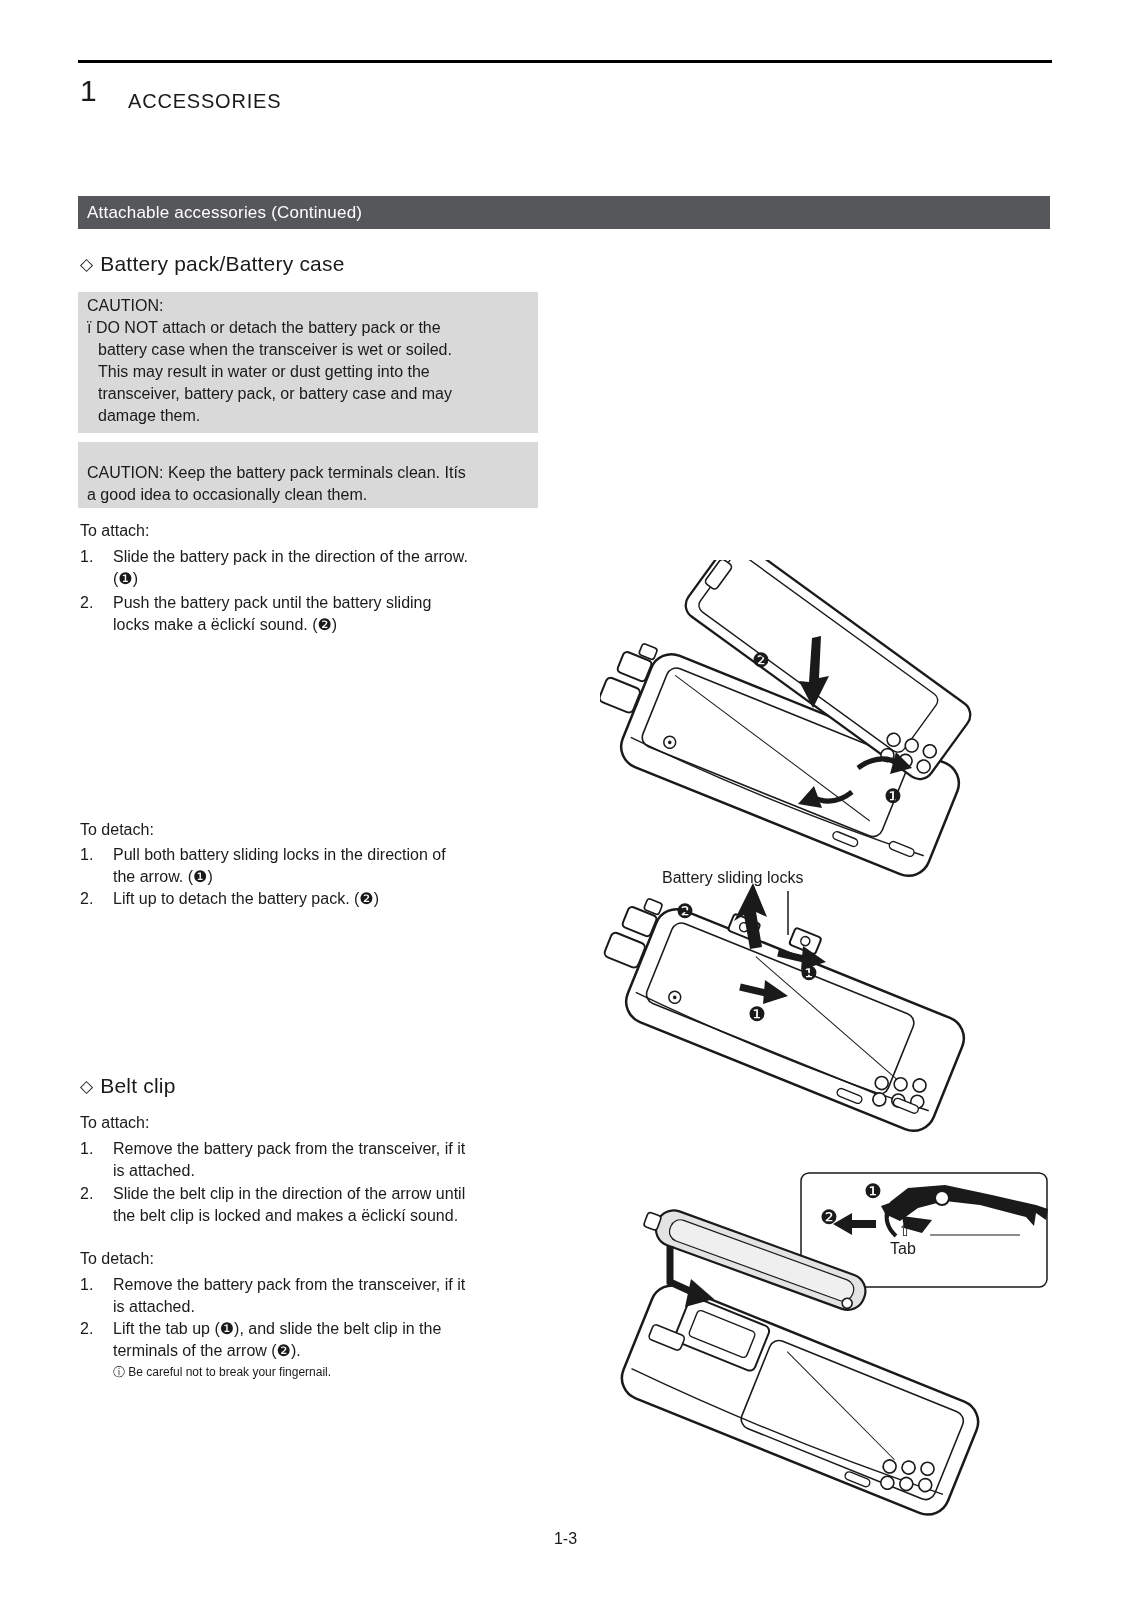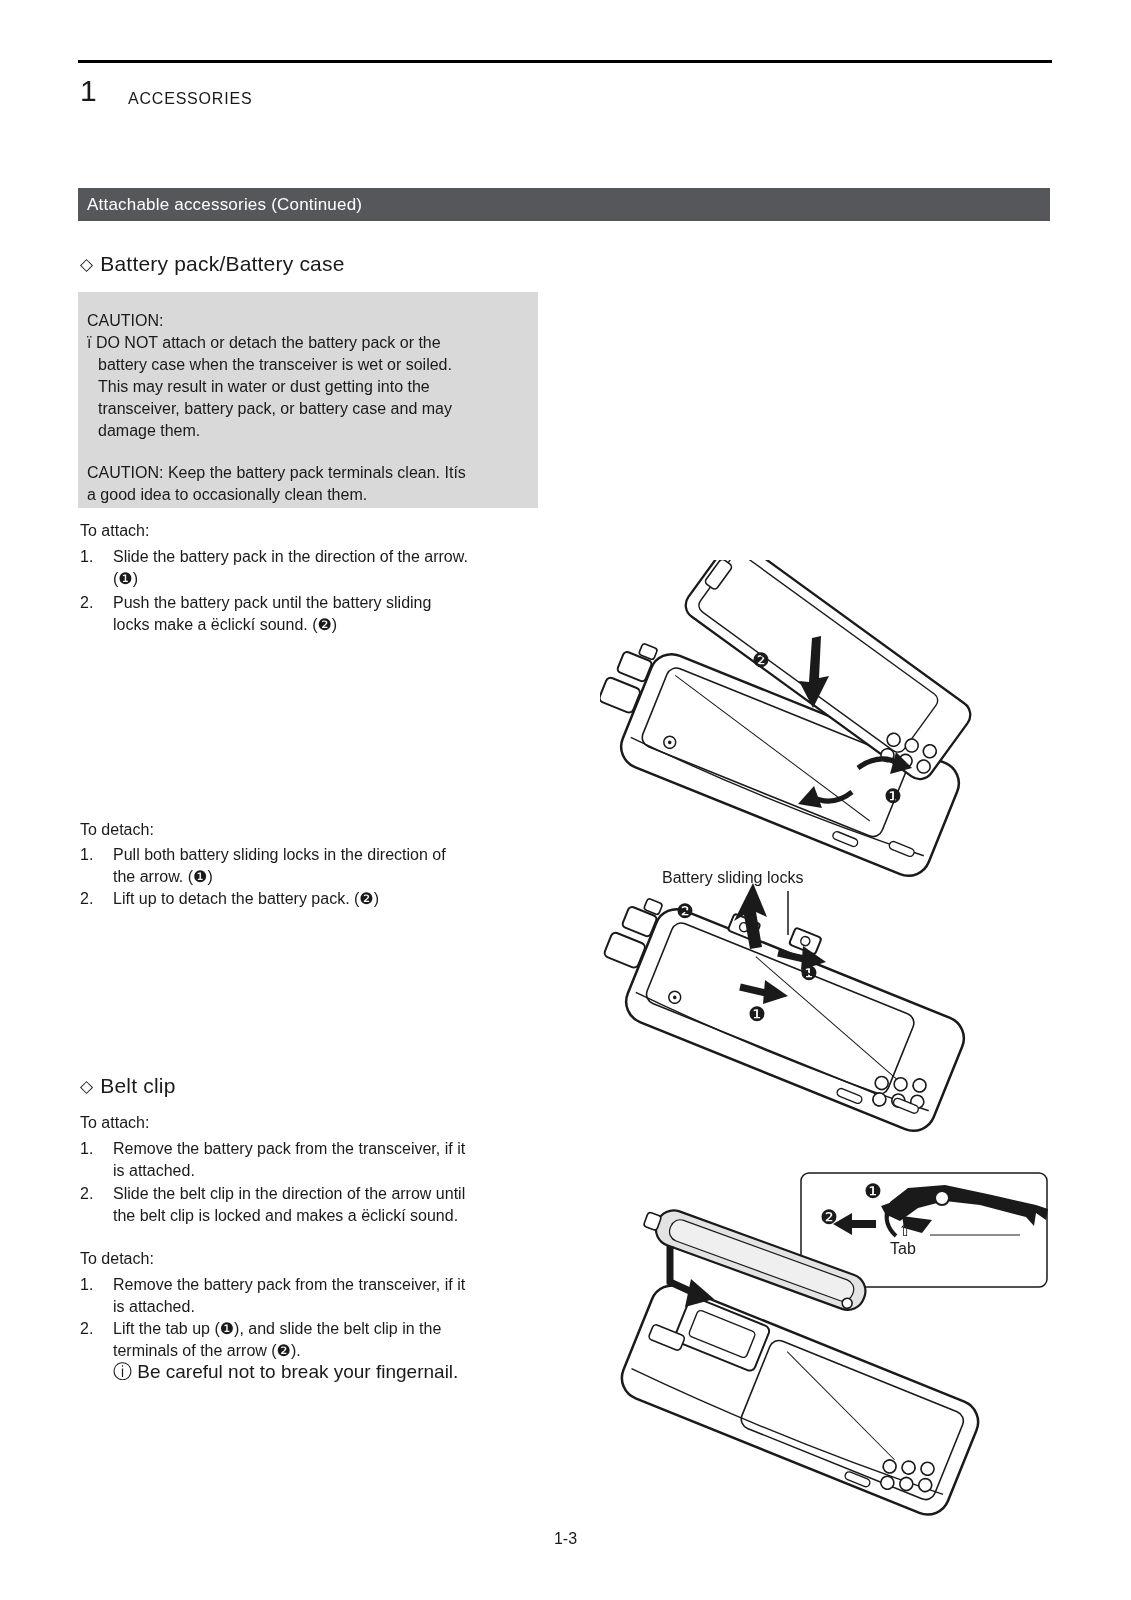--- a/index.html
+++ b/index.html
@@ -1,49 +1,49 @@
 <!DOCTYPE html>
 <html><head>
 <meta charset="utf-8">
 <style>
   html,body{margin:0;padding:0;background:#ffffff;}
   .page{position:relative;width:1131px;height:1600px;background:#fff;
         font-family:"Liberation Sans", sans-serif;color:#1a1a1a;overflow:hidden;}
   .abs{position:absolute;}
   .rule{background:#000;}
   .chapter-num{font-size:30px;line-height:30px;}
-  .chapter-title{font-size:16px;letter-spacing:0.8px;}
+  .chapter-title{font-size:20px;letter-spacing:0.8px;}
   .banner{background:#56575A;color:#fff;font-size:17px;line-height:33px;
           padding-left:9px;letter-spacing:0.2px;}
   .sec-heading{font-size:21px;letter-spacing:0.2px;white-space:nowrap;}
   .sec-heading .dia{font-size:17px;margin-right:7px;position:relative;top:-1px;}
   .caution{background:#D9D9D9;font-size:16px;line-height:22px;}
-  .caution-inner{padding:18px 9px 6px 9px;}
+  .caution-inner{padding:3px 9px 6px 9px;}
   .pre{white-space:pre-line;}
   .hang{padding-left:11px;text-indent:-11px;}
   .label{font-size:16px;line-height:22px;}
   .step{display:flex;font-size:16px;line-height:22px;}
   .step .num{width:33px;flex:0 0 33px;}
-  .note{font-size:19px;line-height:20px;}
+  .note{font-size:12px;line-height:20px;}
   .fig-label{font-size:16px;white-space:nowrap;}
   .marker{font-size:20px;line-height:20px;}
   .uparrow{font-size:17px;line-height:17px;}
   .footer{font-size:16px;text-align:center;width:1131px;}
   svg{display:block;}
 </style>
 </head>
 <body>
 
 <div class="page">
 
   <div class="abs rule" style="left:78px;top:60px;width:974px;height:3px;"></div>
   <div class="abs chapter-num" style="left:80px;top:76px;">1</div>
   <div class="abs chapter-title" style="left:128px;top:90px;">ACCESSORIES</div>
 
-  <div class="abs banner" style="left:78px;top:188px;width:963px;height:33px;">Attachable accessories (Continued)</div>
+  <div class="abs banner" style="left:78px;top:196px;width:963px;height:33px;">Attachable accessories (Continued)</div>
 
   <div class="abs sec-heading" style="left:80px;top:252px;">
     <span class="dia">◇</span><span>Battery pack/Battery case</span>
   </div>
 
   <div class="abs caution" style="left:78px;top:292px;width:460px;">
     <div class="caution-inner">
       <div>CAUTION:</div>
       <div class="pre hang">ï DO NOT attach or detach the battery pack or the
 battery case when the transceiver is wet or soiled.

